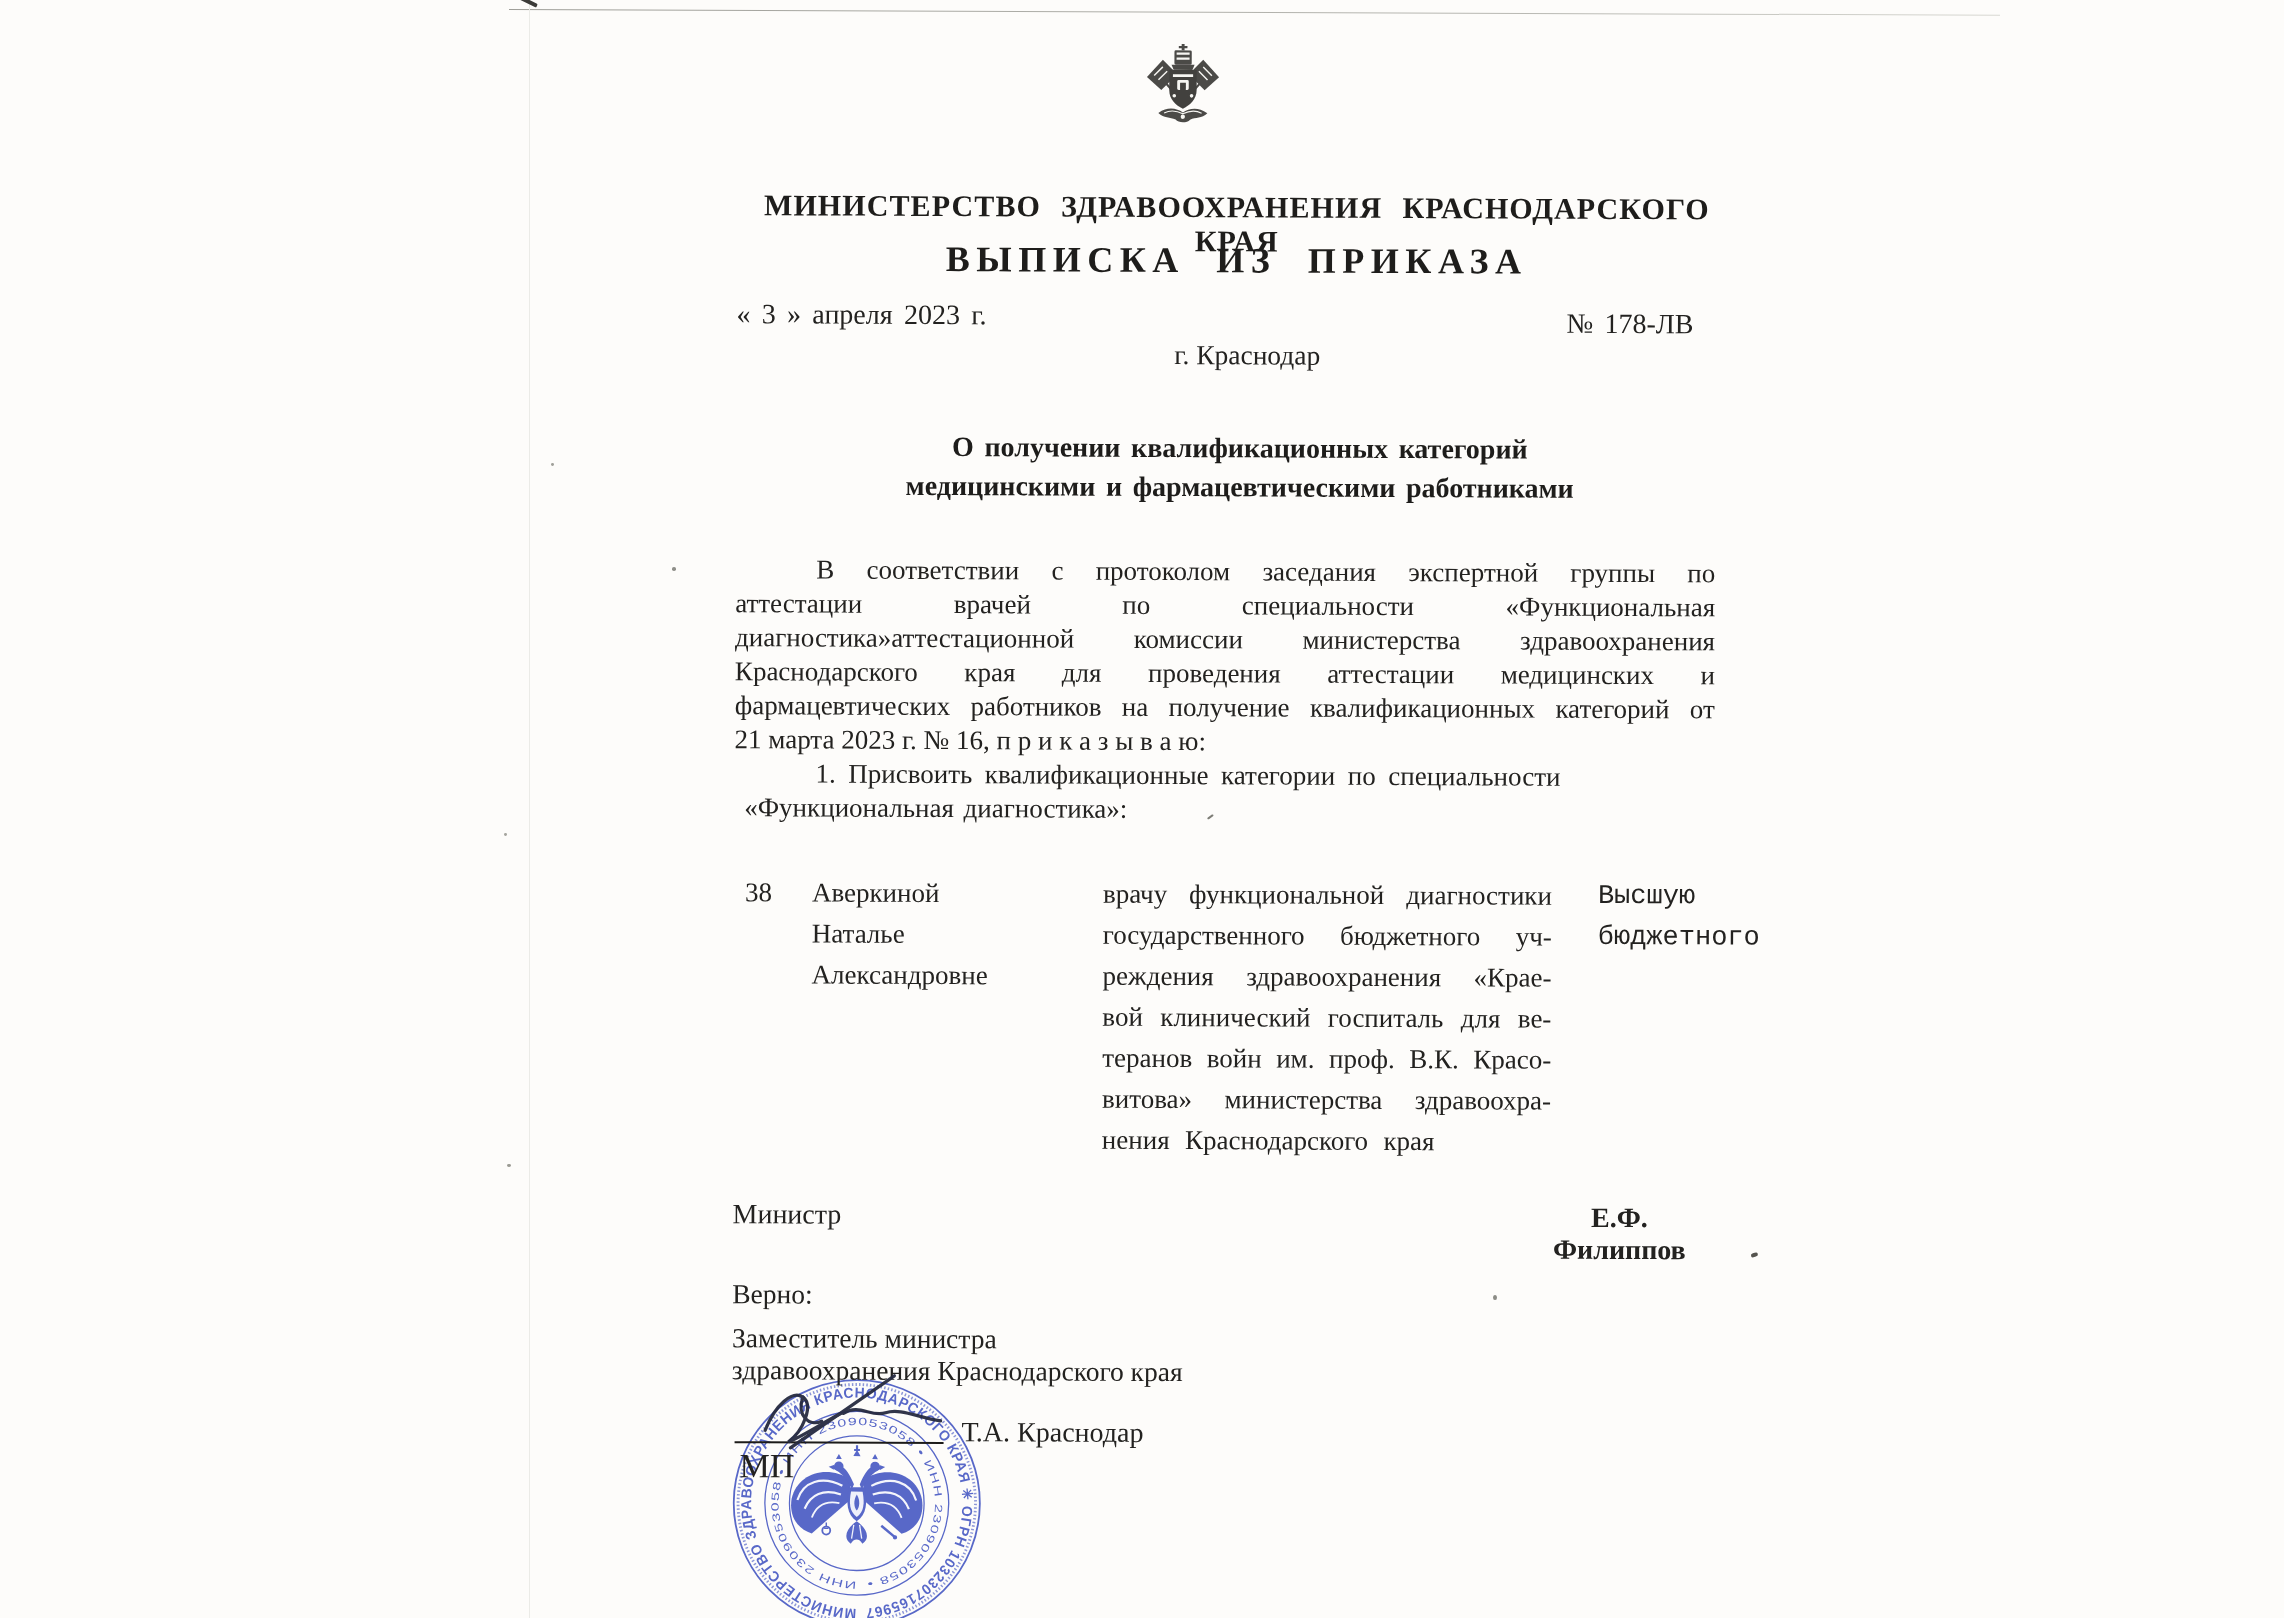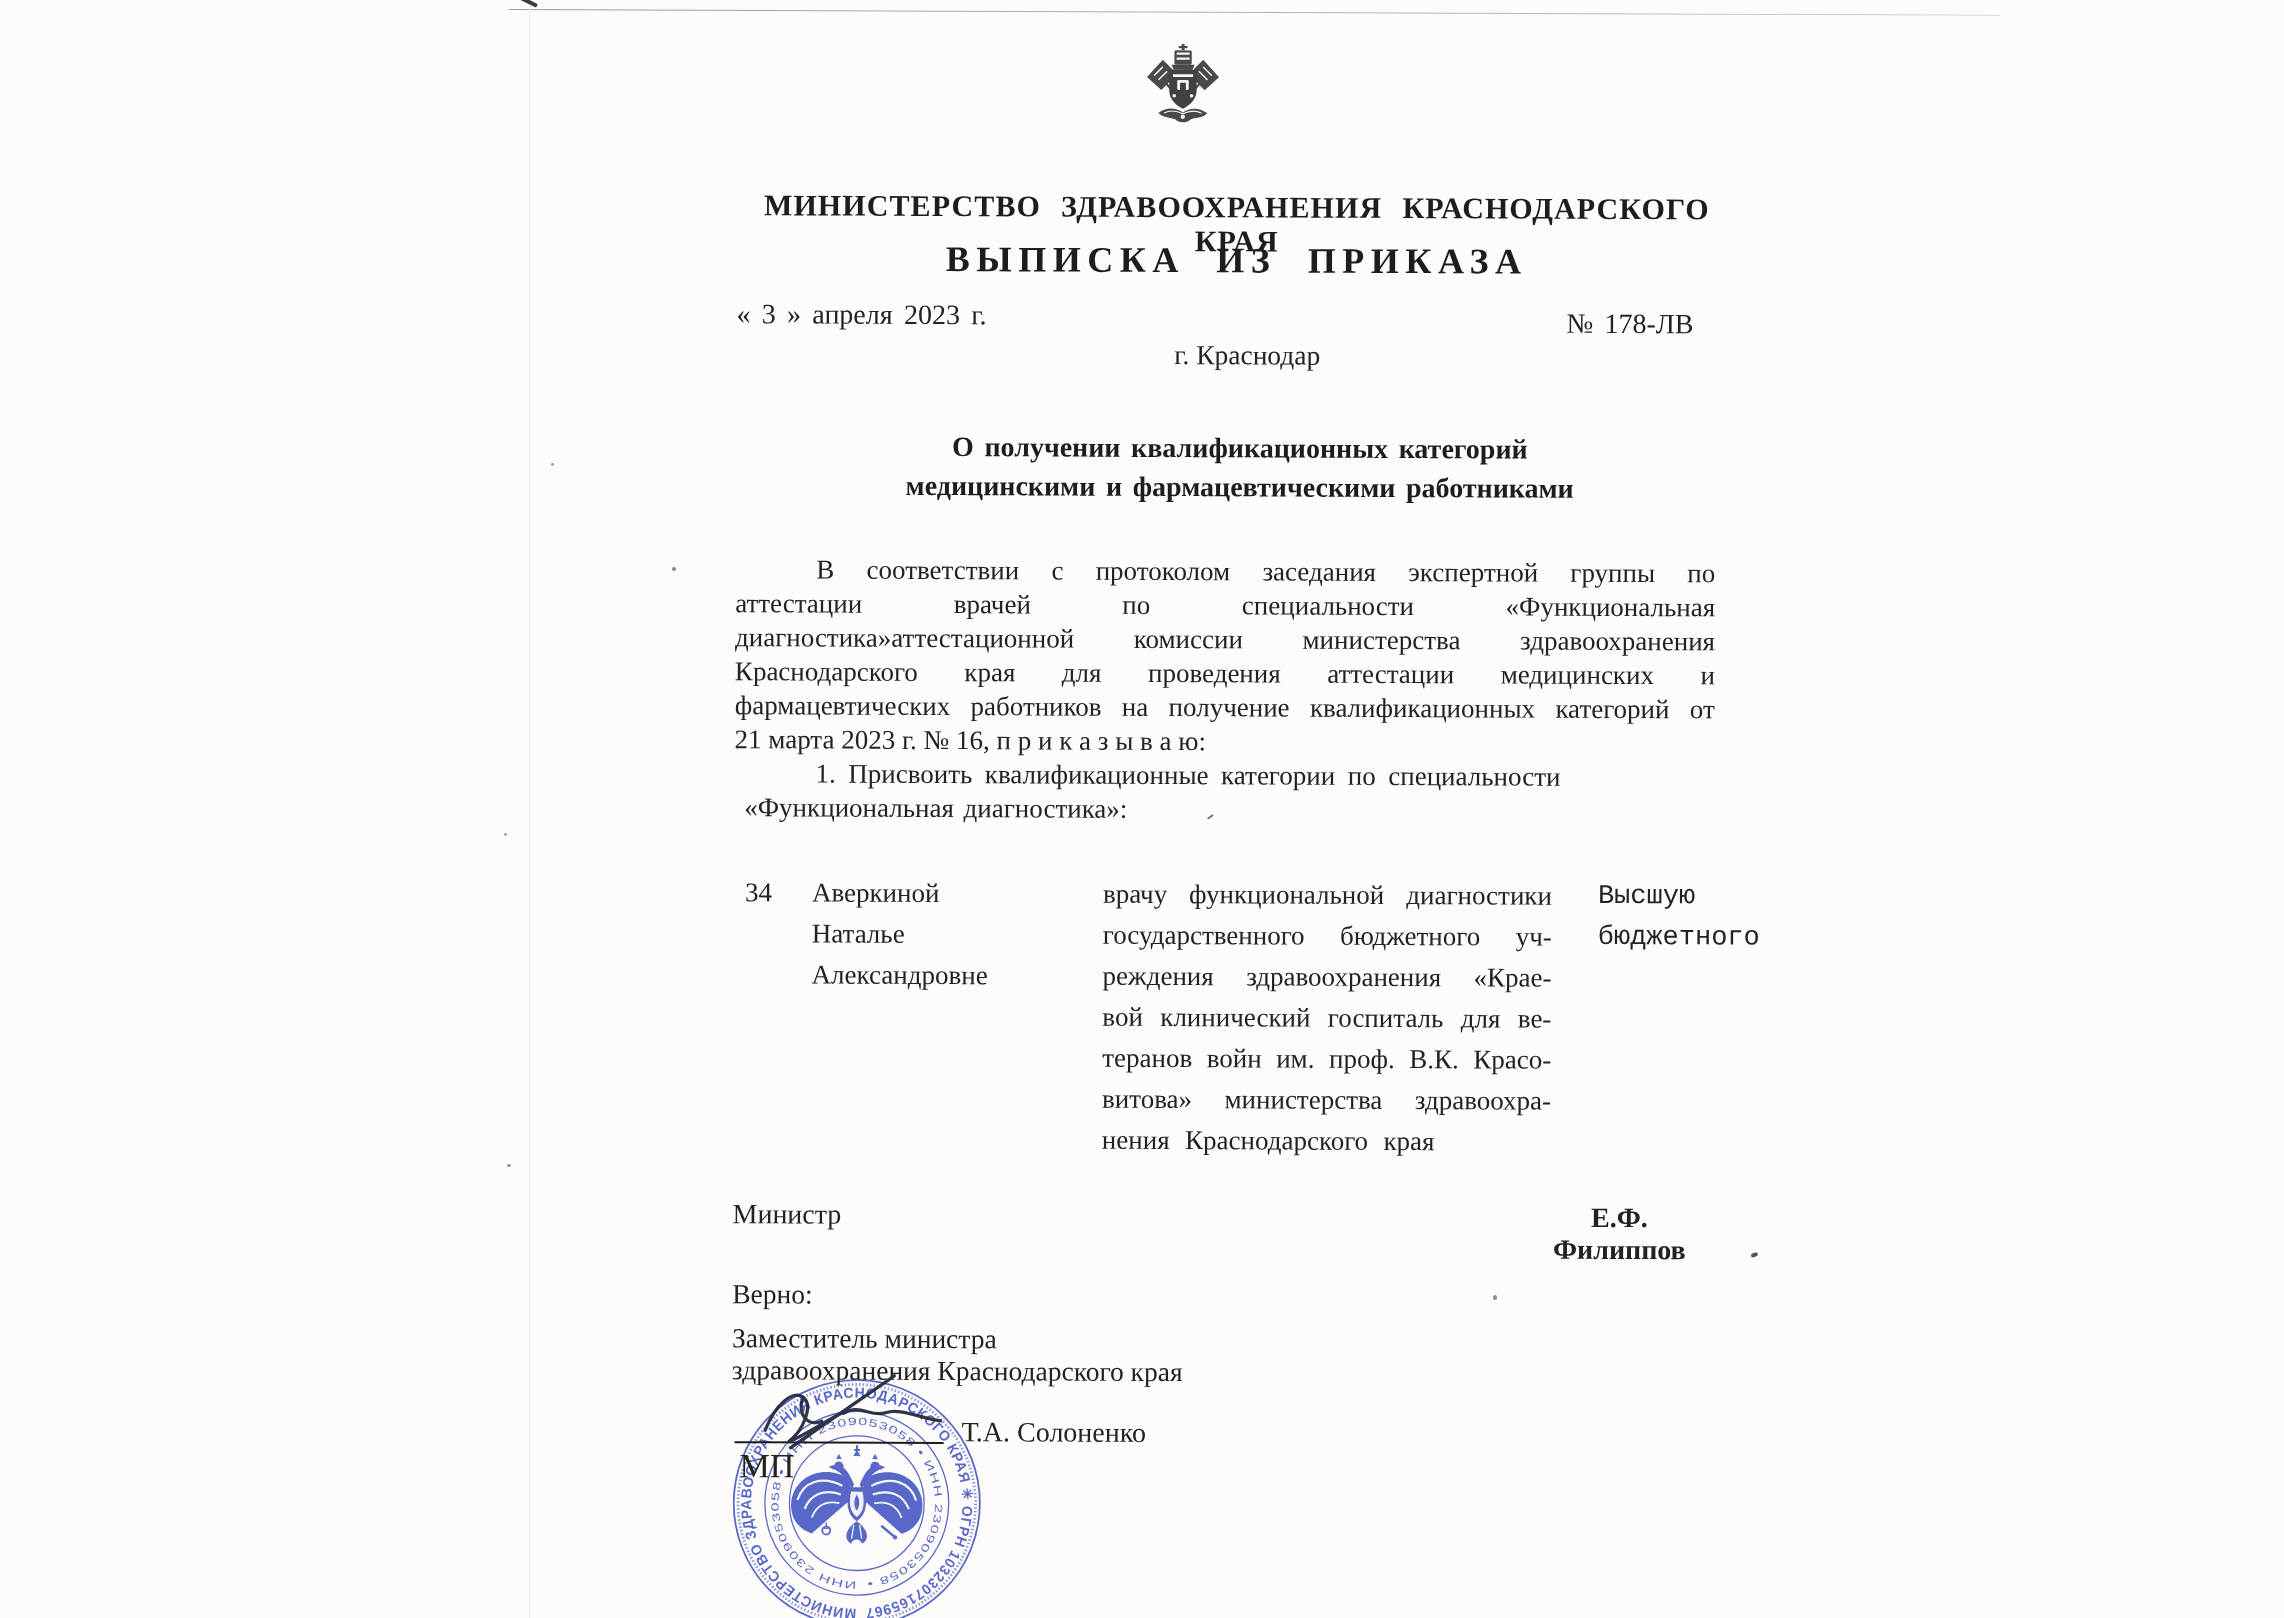--- a/index.html
+++ b/index.html
@@ -123,21 +123,21 @@
     <div class="pline first">В соответствии с протоколом заседания экспертной группы по</div>
     <div class="pline">аттестации врачей по специальности «Функциональная</div>
     <div class="pline">диагностика»аттестационной комиссии министерства здравоохранения</div>
     <div class="pline">Краснодарского края для проведения аттестации медицинских и</div>
     <div class="pline">фармацевтических работников на получение квалификационных категорий от</div>
     <div class="pline left">21 марта 2023 г. № 16, п р и к а з ы в а ю:</div>
     <div class="pline left first order">1. Присвоить квалификационные категории по специальности</div>
     <div class="pline left spec">«Функциональная диагностика»:</div>
   </div>
 
-  <div class="col col-num">34</div>
+  <div class="col col-num">38</div>
   <div class="col col-name">
     <div>Аверкиной</div>
     <div>Наталье</div>
     <div>Александровне</div>
   </div>
   <div class="col col-pos">
     <div class="jline">врачу функциональной диагностики</div>
     <div class="jline">государственного бюджетного уч-</div>
     <div class="jline">реждения здравоохранения «Крае-</div>
     <div class="jline">вой клинический госпиталь для ве-</div>
@@ -150,21 +150,21 @@
     <div>бюджетного</div>
   </div>
 
   <div class="txt minister-label">Министр</div>
   <div class="txt minister-name">Е.Ф. Филиппов</div>
 
   <div class="txt verno">Верно:</div>
   <div class="txt deputy1">Заместитель министра</div>
   <div class="txt deputy2">здравоохранения Краснодарского края</div>
   <div class="abs sig-line"></div>
-  <div class="txt deputy-name">Т.А. Солоненко</div>
+  <div class="txt deputy-name">Т.А. Краснодар</div>
   <div class="txt mp-label">МП</div>
 
   <svg class="abs seal-wrap" viewBox="0 0 344 344">
     <defs>
       <path id="outerRing" d="M 172 318 A 146 146 0 1 1 172.01 318"></path>
       <path id="innerRing" d="M 172 280 A 108 108 0 1 1 172.01 280"></path>
     </defs>
     <g stroke="#4b5cc4" fill="none">
       <circle cx="172" cy="172" r="170" stroke-width="2.5"></circle>
       <circle cx="172" cy="172" r="164" stroke-width="4" stroke-dasharray="2 3" opacity="0.7"></circle>

